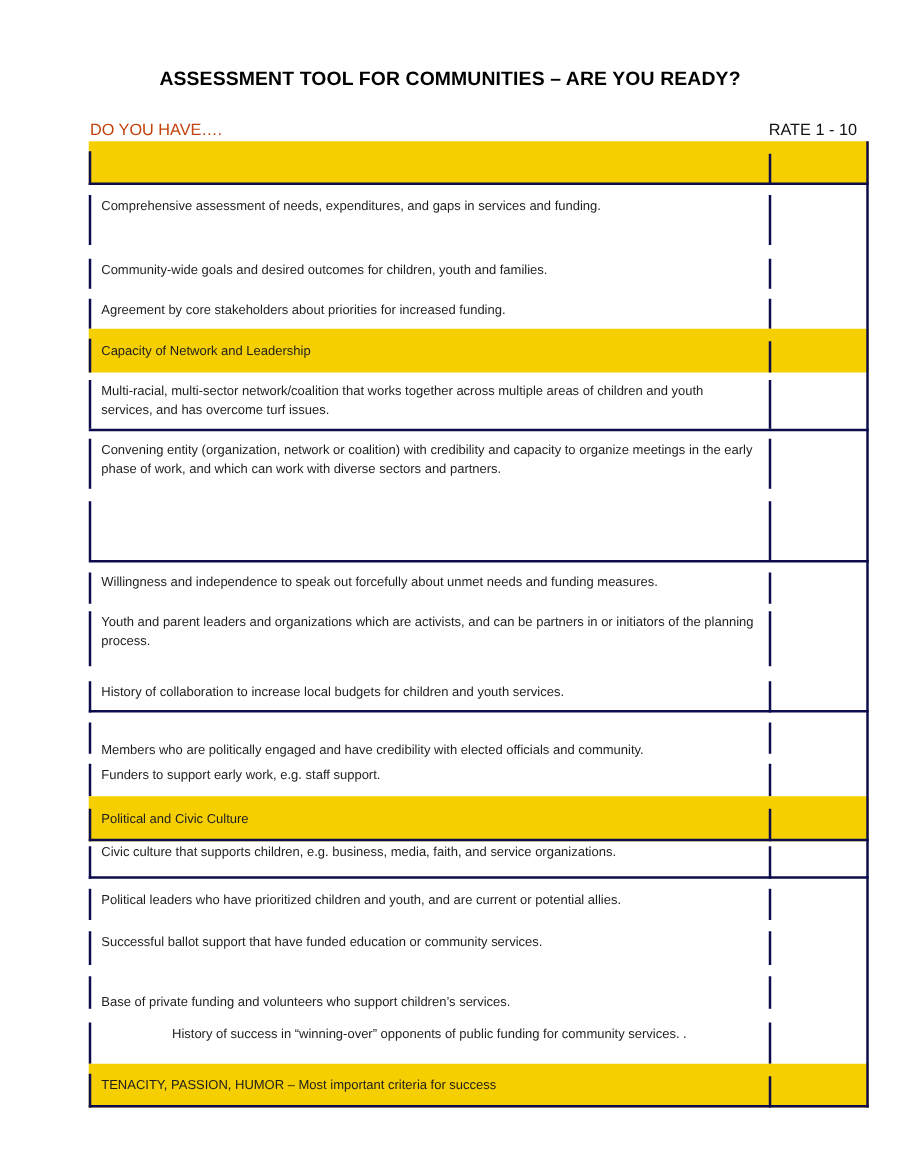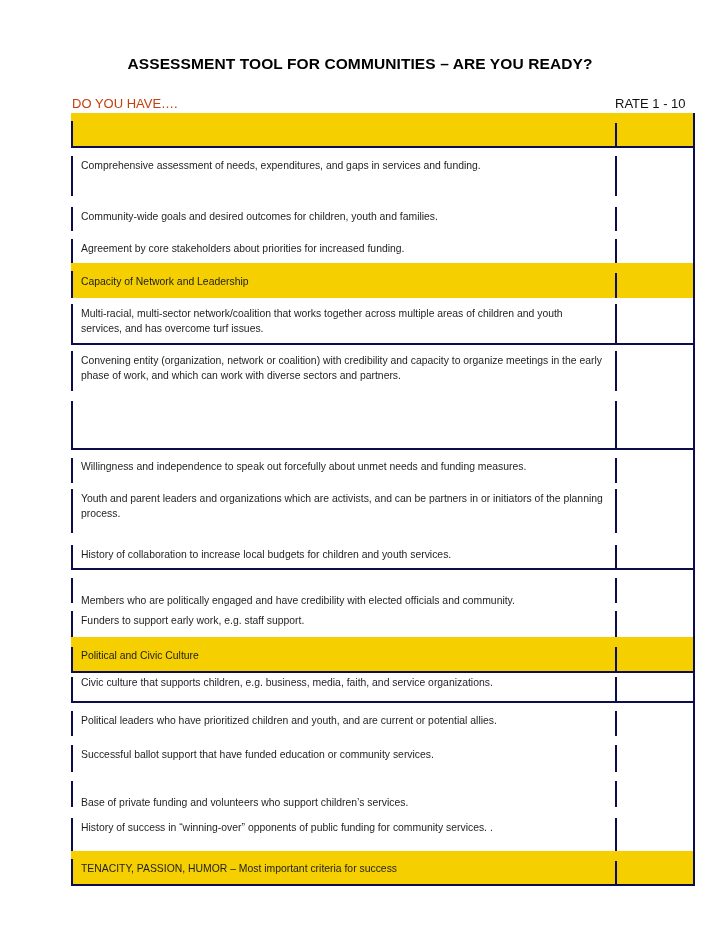--- a/index.html
+++ b/index.html
@@ -145,21 +145,21 @@
     <div class="rate-cell" style="top:0;height:35px;"></div>
   </div>
 
   <div class="row" style="top:662px;height:35px;">
     <div class="lbar" style="top:6px;height:26px;"></div>
     <div class="cell-text" style="top:8px;margin-top:12px;">Base of private funding and volunteers who support children’s services.</div>
     <div class="mbar" style="top:6px;height:26px;"></div>
     <div class="rate-cell" style="top:0;height:35px;"></div>
   </div>
 
-  <div class="row" style="top:697px;height:41px;">
+  <div class="row" style="top:697px;height:41px;text-align:center;">
     <div class="lbar" style="top:8px;height:33px;"></div>
     <div class="cell-text" style="top:10px;">History of success in “winning-over” opponents of public funding for community services. .</div>
     <div class="mbar" style="top:8px;height:33px;"></div>
     <div class="rate-cell" style="top:0;height:41px;"></div>
   </div>
 
   <div class="row section hline" style="top:738px;height:35px;">
     <div class="lbar" style="top:8px;height:27px;"></div>
     <div class="cell-text" style="top:10px;">TENACITY, PASSION, HUMOR – Most important criteria for success</div>
     <div class="mbar" style="top:10px;height:25px;"></div>

